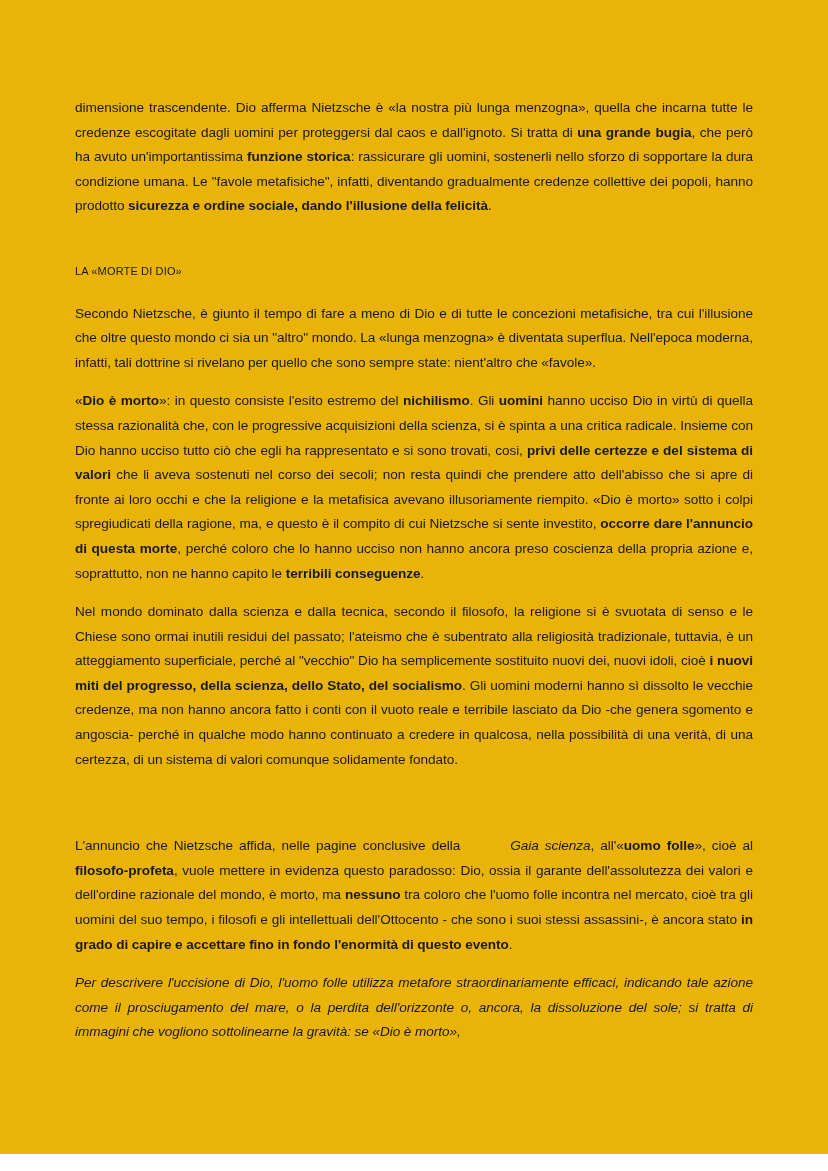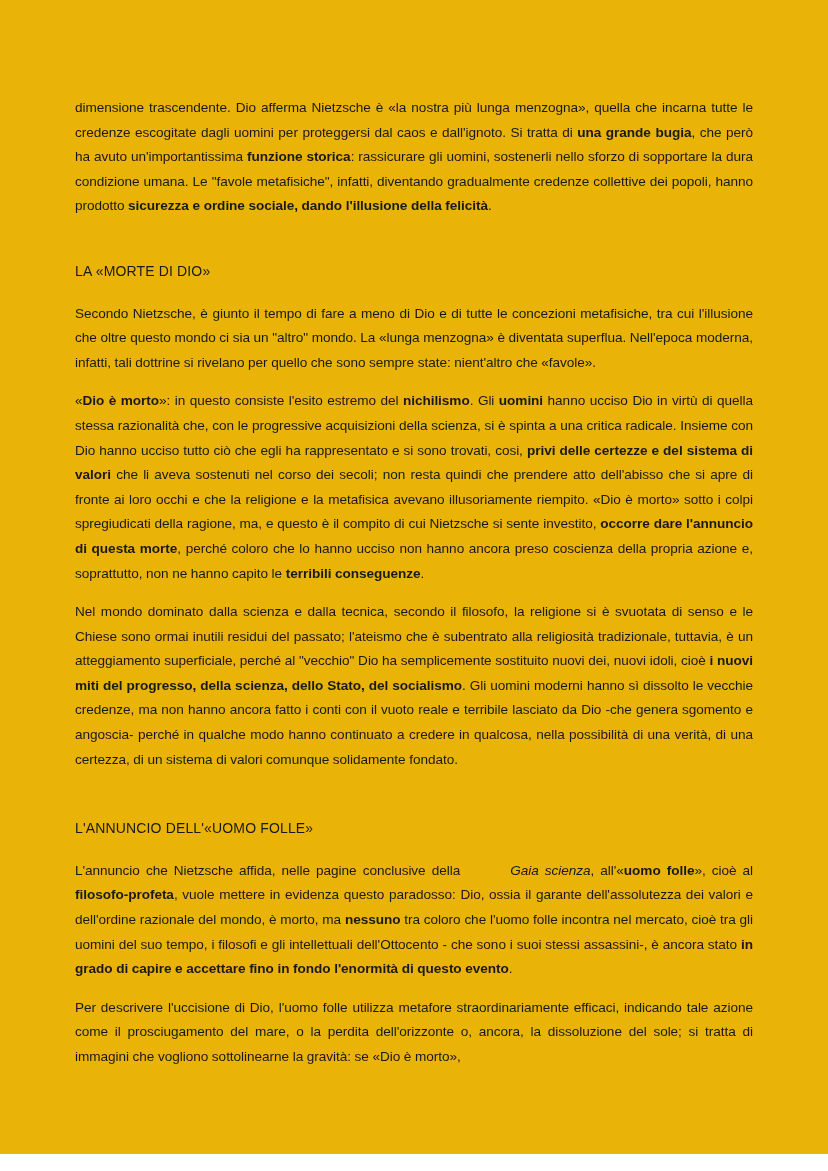--- a/index.html
+++ b/index.html
@@ -31,24 +31,25 @@
     margin: 0;
     font-size: 13.6px;
     line-height: 24.6px;
     text-align: justify;
     text-justify: inter-word;
     letter-spacing: -0.05px;
     word-spacing: -0.1px;
   }
   p.body.last-loose {
     text-align: justify;
+    font-style: italic;
   }
   h2.section {
     margin: 0;
-    font-size: 14px;
+    font-size: 11px;
     font-weight: 400;
     line-height: 24.6px;
     letter-spacing: 0.15px;
     color: #1a1a1a;
   }
   .gap-para { height: 14px; }
   .gap-before-heading { height: 40px; }
   .gap-after-heading { height: 18px; }
   .gap-before-heading2 { height: 44px; }
   b, strong { font-weight: 700; }
@@ -73,21 +74,20 @@
     <div class="gap-para"></div>
 
     <p class="body"><span>«</span><b>Dio è morto</b><span>»: in questo consiste l'esito estremo del </span><b>nichilismo</b><span>. Gli </span><b>uomini</b><span> hanno ucciso Dio in virtù di quella stessa razionalità che, con le progressive acquisizioni della scienza, si è spinta a una critica radicale. Insieme con Dio hanno ucciso tutto ciò che egli ha rappresentato e si sono trovati, cosi, </span><b>privi delle certezze e del sistema di valori</b><span> che li aveva sostenuti nel corso dei secoli; non resta quindi che prendere atto dell'abisso che si apre di fronte ai loro occhi e che la religione e la metafisica avevano illusoriamente riempito. «Dio è morto» sotto i colpi spregiudicati della ragione, ma, e questo è il compito di cui Nietzsche si sente investito, </span><b>occorre dare l'annuncio di questa morte</b><span>, perché coloro che lo hanno ucciso non hanno ancora preso coscienza della propria azione e, soprattutto, non ne hanno capito le </span><b>terribili conseguenze</b><span>.</span></p>
 
     <div class="gap-para"></div>
 
     <p class="body"><span>Nel mondo dominato dalla scienza e dalla tecnica, secondo il filosofo, la religione si è svuotata di senso e le Chiese sono ormai inutili residui del passato; l'ateismo che è subentrato alla religiosità tradizionale, tuttavia, è un atteggiamento superficiale, perché al "vecchio" Dio ha semplicemente sostituito nuovi dei, nuovi idoli, cioè </span><b>i nuovi miti del progresso, della scienza, dello Stato, del socialismo</b><span>. Gli uomini moderni hanno sì dissolto le vecchie credenze, ma non hanno ancora fatto i conti con il vuoto reale e terribile lasciato da Dio -che genera sgomento e angoscia- perché in qualche modo hanno continuato a credere in qualcosa, nella possibilità di una verità, di una certezza, di un sistema di valori comunque solidamente fondato.</span></p>
 
     <div class="gap-before-heading2"></div>
 
-    <h2 class="section">L'ANNUNCIO DELL'«UOMO FOLLE»</h2>
 
     <div class="gap-after-heading"></div>
 
     <p class="body"><span>L'annuncio che Nietzsche affida, nelle pagine conclusive della </span><i>Gaia scienza</i><span>, all'«</span><b>uomo folle</b><span>», cioè al </span><b>filosofo-profeta</b><span>, vuole mettere in evidenza questo paradosso: Dio, ossia il garante dell'assolutezza dei valori e dell'ordine razionale del mondo, è morto, ma </span><b>nessuno</b><span> tra coloro che l'uomo folle incontra nel mercato, cioè tra gli uomini del suo tempo, i filosofi e gli intellettuali dell'Ottocento  - che sono i suoi stessi assassini-, è ancora stato </span><b>in grado di capire e accettare fino in fondo l'enormità di questo evento</b><span>.</span></p>
 
     <div class="gap-para"></div>
 
     <p class="body last-loose">Per descrivere l'uccisione di Dio, l'uomo folle utilizza metafore straordinariamente efficaci, indicando tale azione come il prosciugamento del mare, o la perdita dell'orizzonte o, ancora, la dissoluzione del sole; si tratta di immagini che vogliono sottolinearne la gravità: se «Dio è morto»,</p>
 
   </div>

